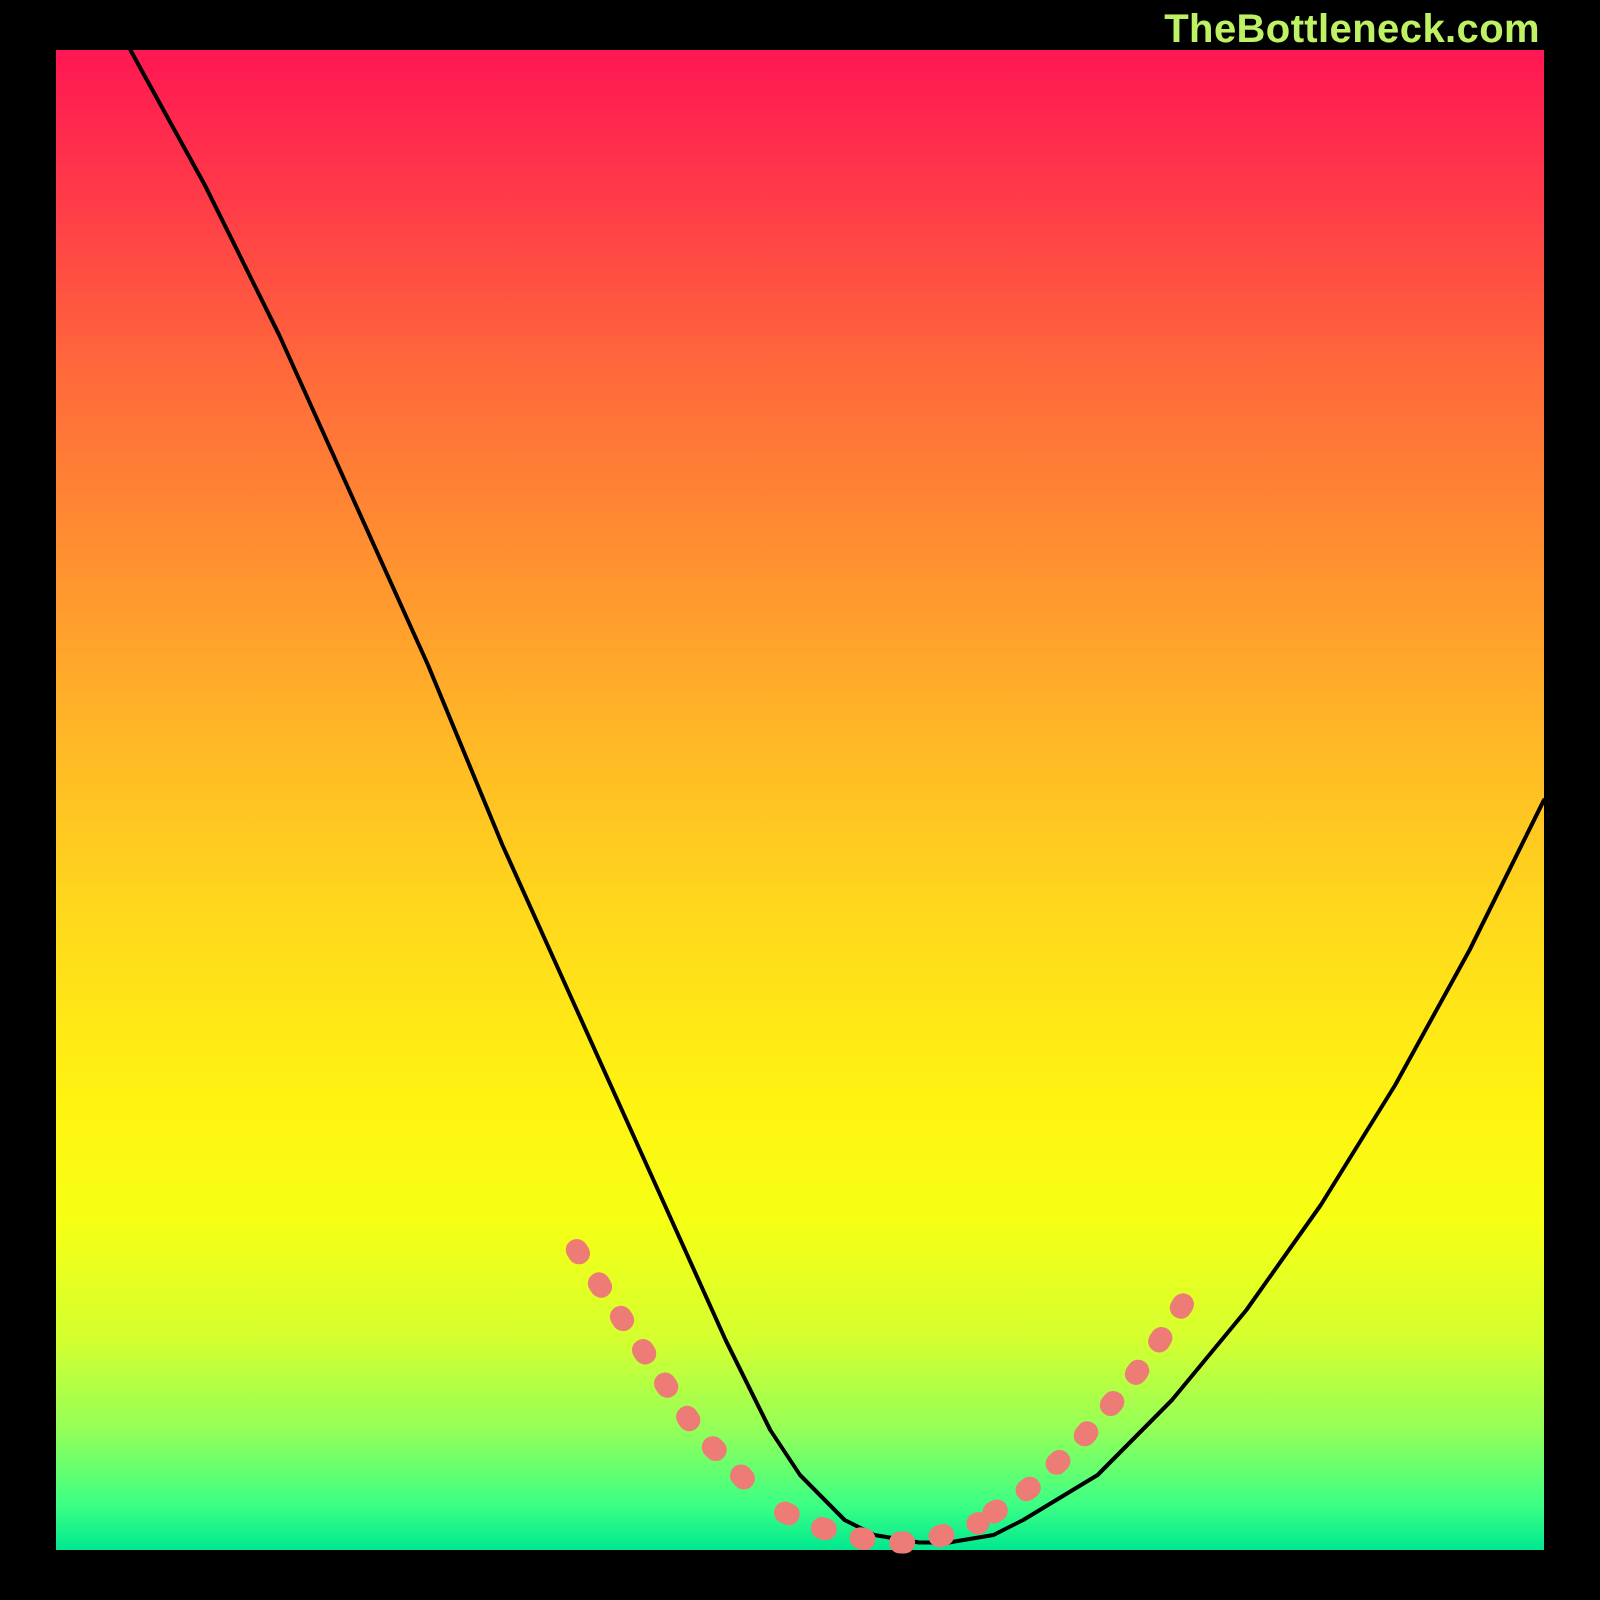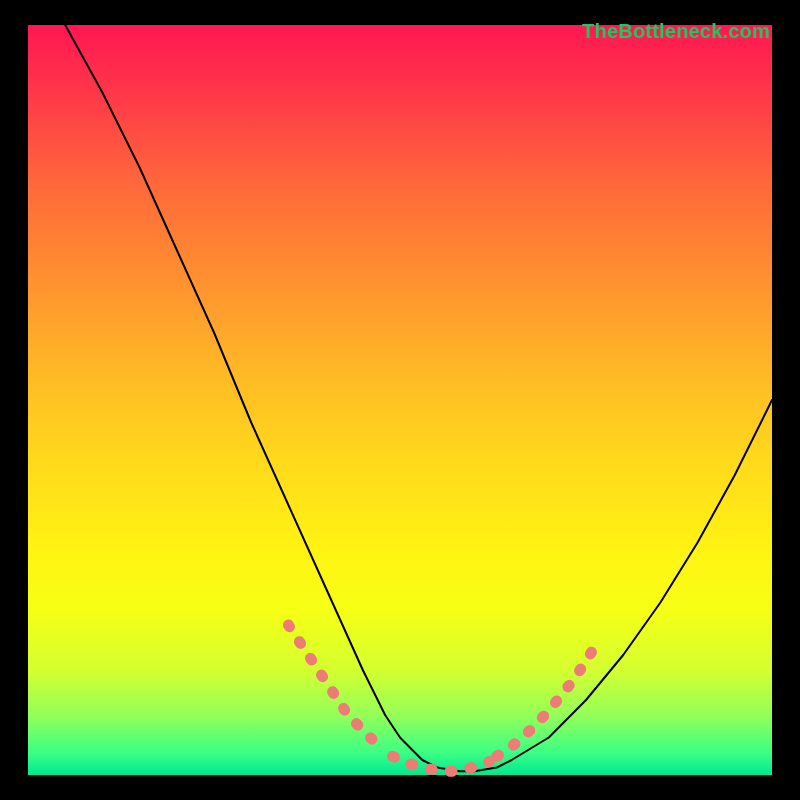--- a/index.html
+++ b/index.html
@@ -26,26 +26,26 @@
       #fff312 70%,
       #f6ff14 78%,
       #d4ff30 86%,
       #94ff58 92%,
       #3cff84 97%,
       #00e890 100%
     );
   }
   .watermark {
     position: absolute;
-    top: 20px;
+    top: 4px;
     right: 30px;
     font-family: Arial, Helvetica, sans-serif;
     font-size: 20px;
     font-weight: 600;
-    color: #22c55e;
+    color: #bef264;
     letter-spacing: 0.2px;
   }
   svg.plot {
     position: absolute;
     left: 28px;
     top: 25px;
     width: 744px;
     height: 750px;
     overflow: visible;
   }

